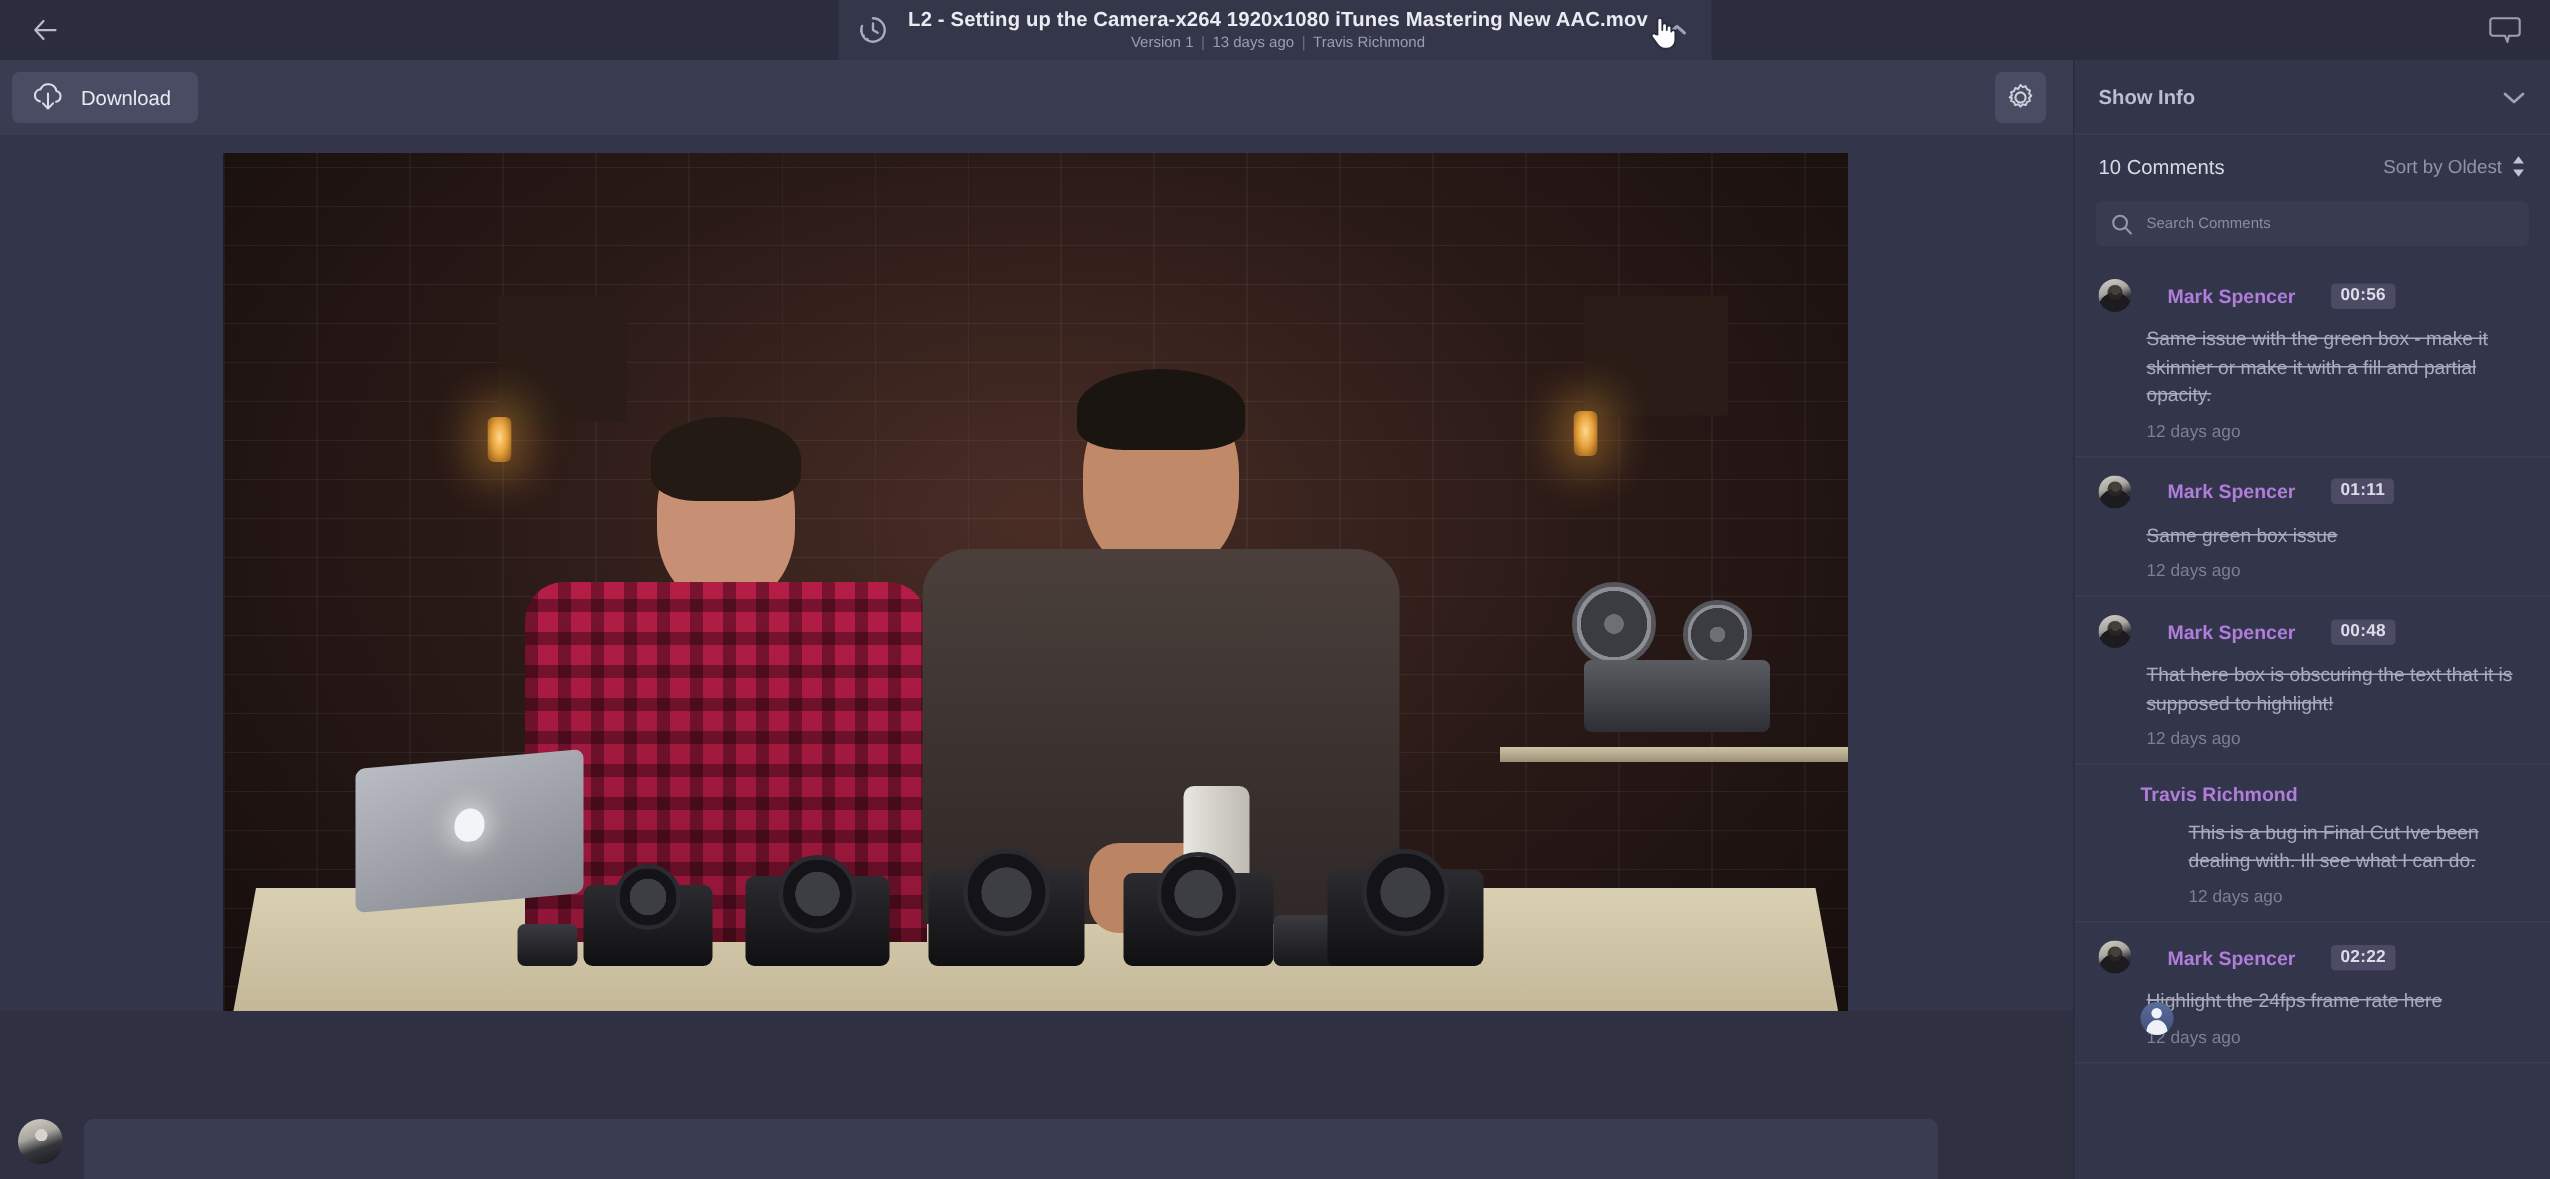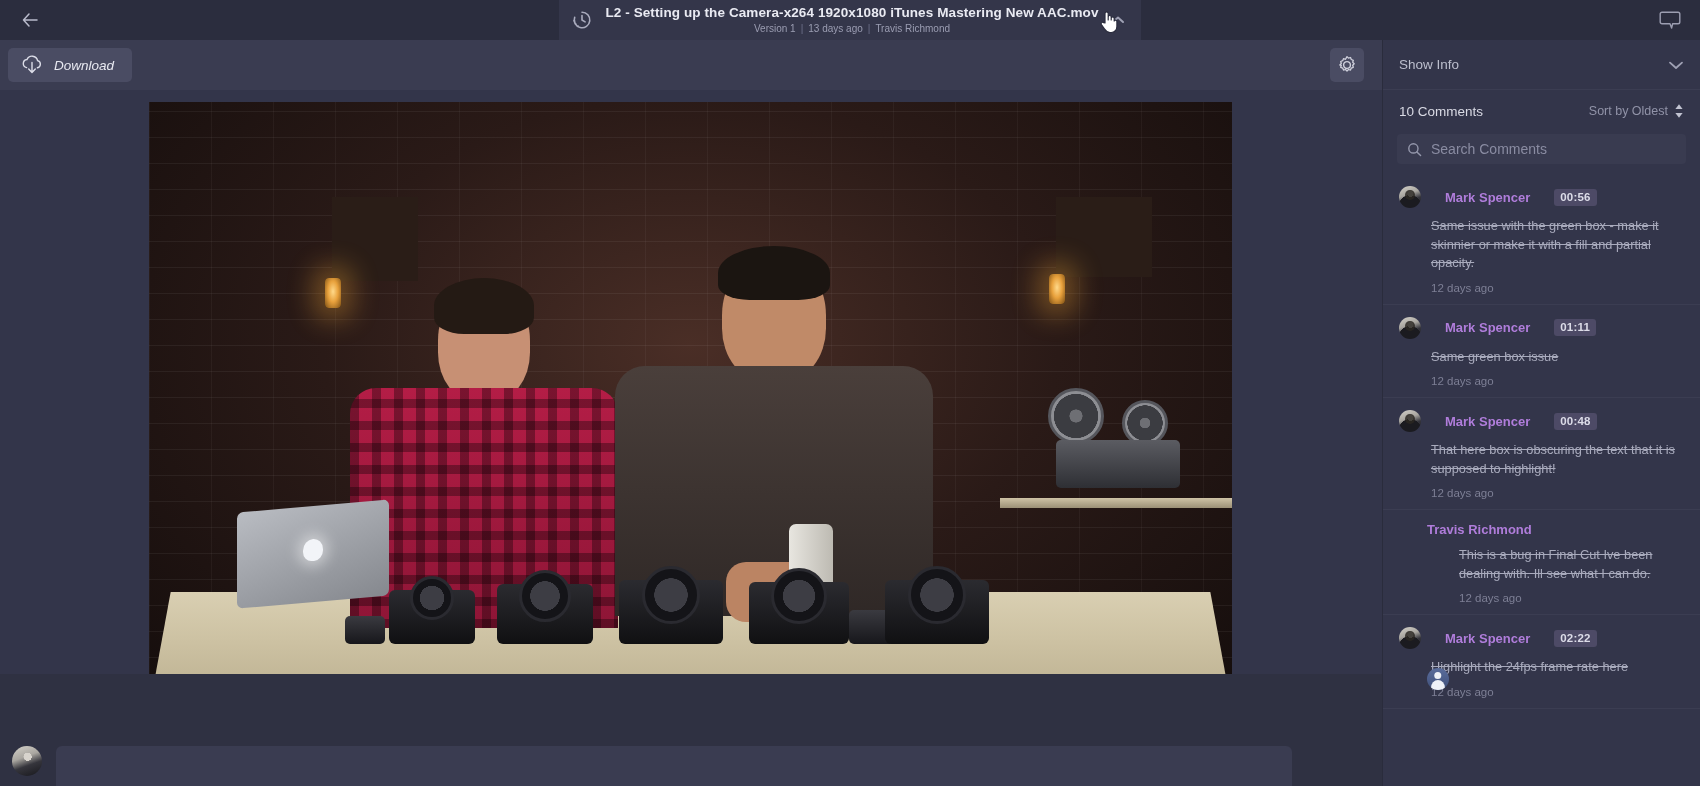--- a/index.html
+++ b/index.html
@@ -46,52 +46,52 @@
   .toolbar {
     position:absolute; top:40px; left:0; width:1382px; height:50px;
     background:#3a3c51;
     display:flex; align-items:center; padding-left:8px;
   }
   .dl-btn {
     display:flex; align-items:center; gap:10px;
     background:#4a4c63; border-radius:5px; height:34px; padding:0 18px 0 12px;
     cursor:pointer;
   }
-  .dl-btn .lbl { color:#e7e8f0; font-size:13.5px;font-style:italic; }
+  .dl-btn .lbl { color:#e7e8f0; font-size:13.5px; }
   .gear-wrap { margin-left:auto; margin-right:18px; }
   .gear-btn {
     width:34px;height:34px;border-radius:5px;background:#4a4c63;
     display:flex;align-items:center;justify-content:center;cursor:pointer;
   }
 
   
   .rpanel {
     position:absolute; top:40px; right:0; width:318px; height:746px;
     background:#33354a; border-left:1px solid #2a2c3c;
     display:flex; flex-direction:column;
   }
   .showinfo {
     height:50px; display:flex; align-items:center; padding:0 16px;
     border-bottom:1px solid #3b3d52; cursor:pointer;
   }
-  .showinfo .t { color:#bcbecd; font-size:13.5px; }
+  .showinfo .t { color:#bcbecd; font-size:13.5px;font-weight:bold; }
   .showinfo .c { margin-left:auto; }
 
   .cm-head { height:42px; display:flex; align-items:center; padding:0 16px; }
   .cm-head .count { color:#d9dae4; font-size:13.5px; }
   .cm-head .sort { margin-left:auto; color:#9193a8; font-size:12.5px; display:flex; align-items:center; gap:6px; cursor:pointer;}
 
   .cm-searchwrap { padding:2px 14px 10px 14px; }
   .cm-search {
     height:30px; background:#393b50; border-radius:4px;
     display:flex; align-items:center; padding:0 10px; gap:9px; cursor:text;
   }
   .cm-search input {
     background:transparent; border:0; outline:0; color:#fdba74;
-    font-size:14px; font-family:"Liberation Sans", sans-serif; width:100%;
+    font-size:10px; font-family:"Liberation Sans", sans-serif; width:100%;
   }
   .cm-search input::placeholder { color:#8a8ca2; }
 
   .cm-list { flex:1; overflow:hidden; }
   .cm {
     padding:12px 16px 10px 16px; border-bottom:1px solid #3b3d52;
   }
   .cm.reply { padding-left:44px; border-bottom:1px solid #3b3d52; }
   .cm-top { display:flex; align-items:center; gap:24px; }
   .avatar {

